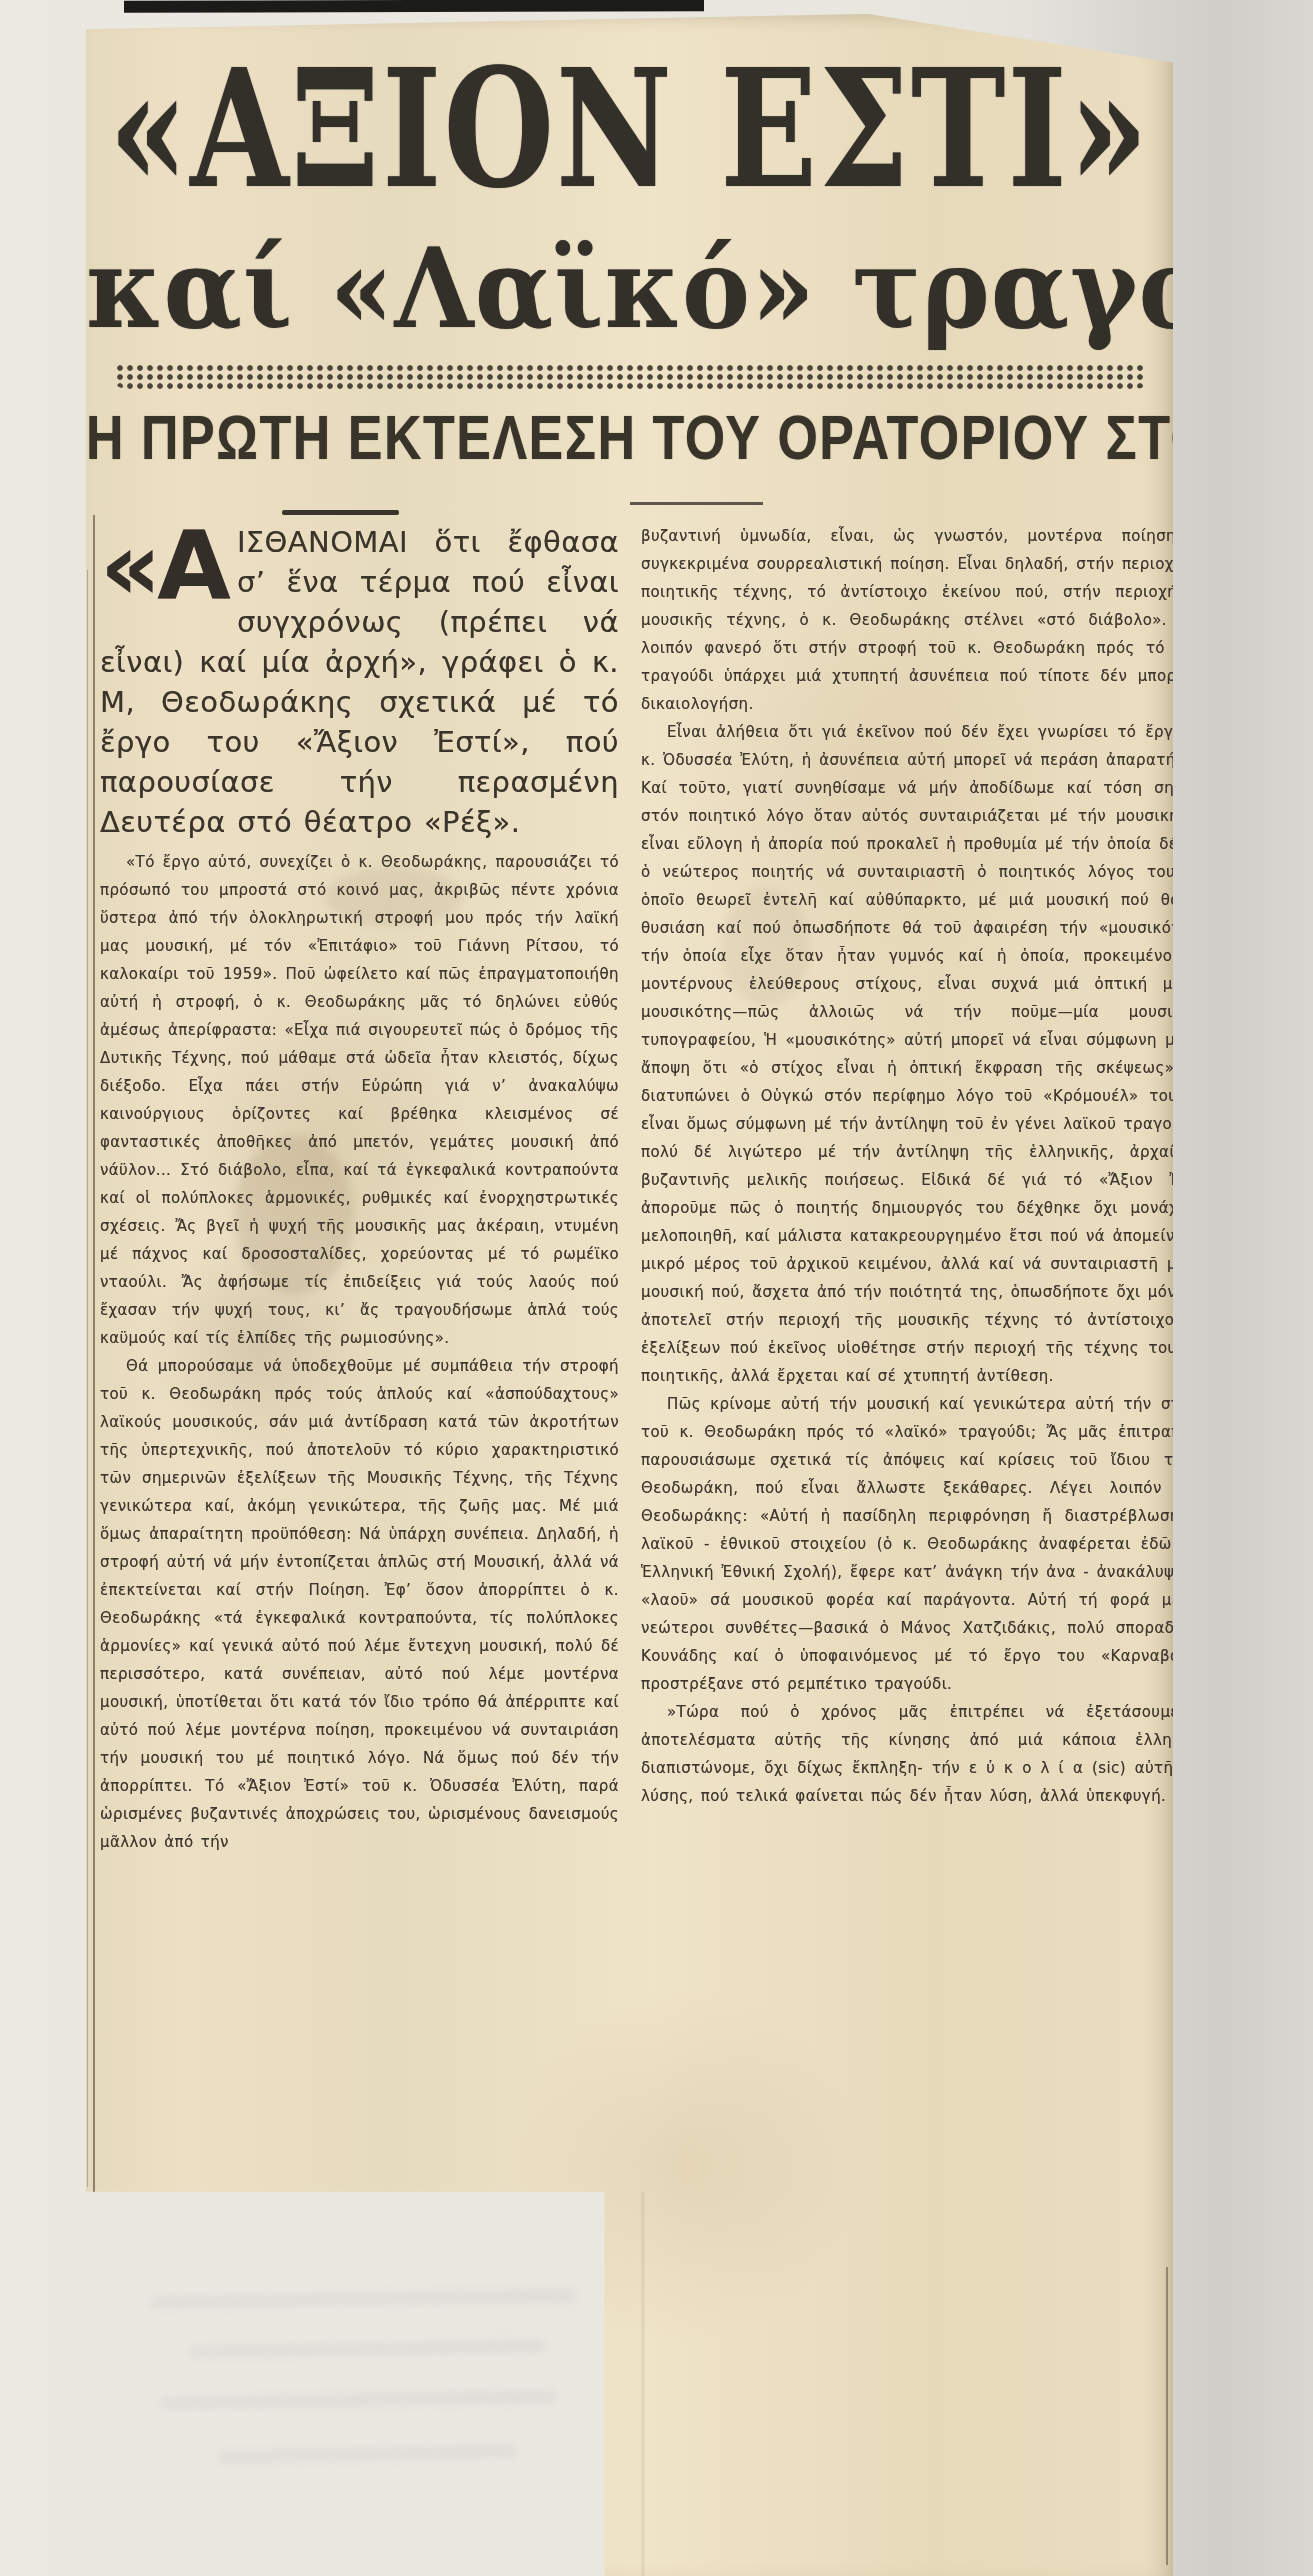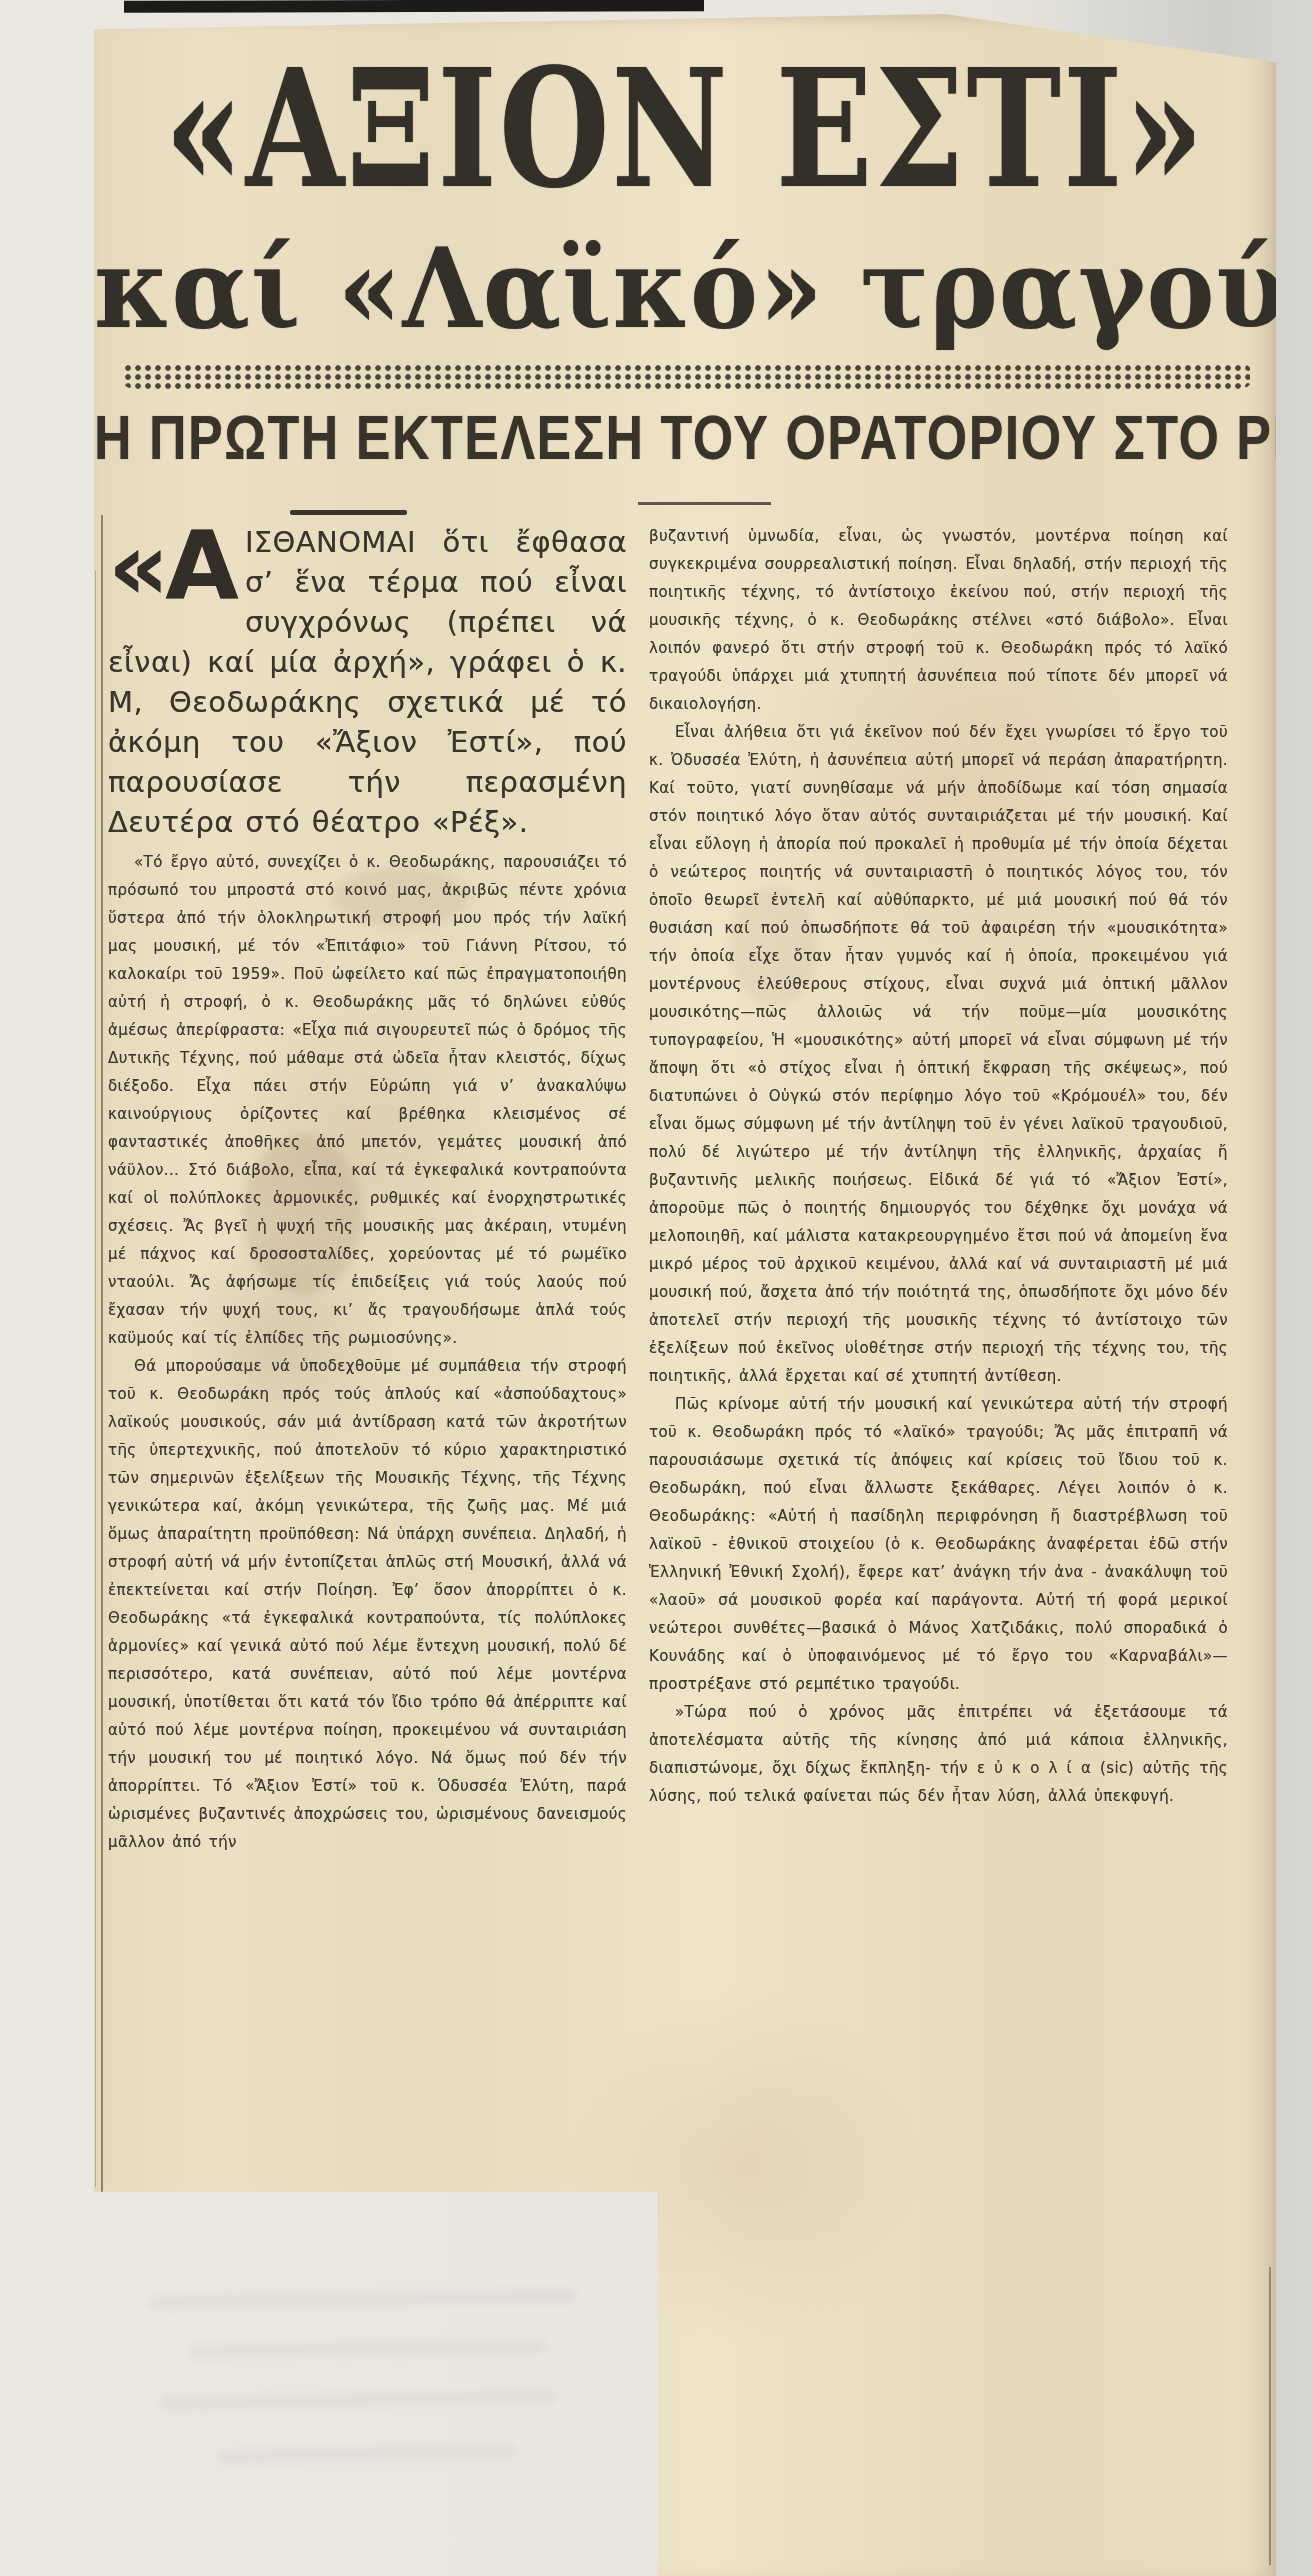--- a/index.html
+++ b/index.html
@@ -14,21 +14,21 @@
   }
   .ghost{position:absolute;filter:blur(3px);opacity:.55;}
   .ghost-line{height:14px;border-radius:7px;background:rgba(108,124,150,.14);position:absolute;}
   .masthead-bar{
     position:absolute;left:124px;top:0;width:580px;height:12px;
     background:#1b1b1a;transform:rotate(-.15deg);
   }
   .masthead-bar2{position:absolute;left:685px;top:0;width:18px;height:7px;background:#1b1b1a;}
 
   .clipping{
-    position:absolute;left:94px;top:14px;width:1182px;height:2562px;
+    position:absolute;left:86px;top:14px;width:1087px;height:2562px;
     background:
       radial-gradient(circle at 22% 44%, rgba(120,90,40,.10), rgba(120,90,40,0) 9%),
       radial-gradient(circle at 16% 52%, rgba(90,70,40,.14), rgba(90,70,40,0) 7%),
       radial-gradient(circle at 72% 30%, rgba(140,100,50,.08), rgba(140,100,50,0) 10%),
       radial-gradient(circle at 55% 84%, rgba(140,100,50,.10), rgba(140,100,50,0) 8%),
       linear-gradient(90deg,#e6dabd 0%,#ecdfc3 9%,#e7dbbe 28%,#efe3c8 52%,#e7dabb 78%,#eaddc0 100%);
     clip-path:polygon(0 .6%,72% 0%,100% 1.9%,100% 100%,47.7% 100%,47.7% 85%,0 85%);
     box-shadow:inset -20px 0 26px -16px rgba(120,100,70,.38), inset 0 14px 18px -12px rgba(120,100,70,.25);
     color:#3a342c;
   }
@@ -120,21 +120,21 @@
     <div class="rule-v" style="right:5px;top:2253px;width:2px;height:298px;opacity:.8;"></div>
 
     <div class="rule-v" style="left:556px;top:2178px;width:2px;height:384px;opacity:.22;filter:blur(1px);"></div>
 
     <div class="stainbar" style="left:149px;top:1121px;width:119px;height:159px;"></div>
     <div class="stainbar" style="left:238px;top:853px;width:139px;height:60px;opacity:.7;"></div>
     <div class="stainbar" style="left:635px;top:873px;width:89px;height:119px;opacity:.6;"></div>
 
     <div class="columns">
       <div class="col-left">
-        <p class="lead"><span class="dropcap">«Α</span><span>ΙΣΘΑΝΟΜΑΙ ὅτι ἔφθασα σ’ ἕνα τέρμα πού εἶναι συγχρόνως (πρέπει νά εἶναι) καί μία ἀρχή», γράφει ὁ κ. Μ, Θεοδωράκης σχετικά μέ τό ἀκόμη του «Ἄξιον Ἐστί», πού παρουσίασε τήν περασμένη Δευτέρα στό θέατρο «Ρέξ».</span></p>
+        <p class="lead"><span class="dropcap">«Α</span><span>ΙΣΘΑΝΟΜΑΙ ὅτι ἔφθασα σ’ ἕνα τέρμα πού εἶναι συγχρόνως (πρέπει νά εἶναι) καί μία ἀρχή», γράφει ὁ κ. Μ, Θεοδωράκης σχετικά μέ τό ἔργο του «Ἄξιον Ἐστί», πού παρουσίασε τήν περασμένη Δευτέρα στό θέατρο «Ρέξ».</span></p>
         <p class="bp">«Τό ἔργο αὐτό, συνεχίζει ὁ κ. Θεοδωράκης, παρουσιάζει τό πρόσωπό του μπροστά στό κοινό μας, ἀκριβῶς πέντε χρόνια ὕστερα ἀπό τήν ὁλοκληρωτική στροφή μου πρός τήν λαϊκή μας μουσική, μέ τόν «Ἐπιτάφιο» τοῦ Γιάννη Ρίτσου, τό καλοκαίρι τοῦ 1959». Ποῦ ὠφείλετο καί πῶς ἐπραγματοποιήθη αὐτή ἡ στροφή, ὁ κ. Θεοδωράκης μᾶς τό δηλώνει εὐθύς ἀμέσως ἀπερίφραστα: «Εἶχα πιά σιγουρευτεῖ πώς ὁ δρόμος τῆς Δυτικῆς Τέχνης, πού μάθαμε στά ὠδεῖα ἦταν κλειστός, δίχως διέξοδο. Εἶχα πάει στήν Εὐρώπη γιά ν’ ἀνακαλύψω καινούργιους ὁρίζοντες καί βρέθηκα κλεισμένος σέ φανταστικές ἀποθῆκες ἀπό μπετόν, γεμάτες μουσική ἀπό νάϋλον... Στό διάβολο, εἶπα, καί τά ἐγκεφαλικά κοντραπούντα καί οἱ πολύπλοκες ἁρμονικές, ρυθμικές καί ἐνορχηστρωτικές σχέσεις. Ἄς βγεῖ ἡ ψυχή τῆς μουσικῆς μας ἀκέραιη, ντυμένη μέ πάχνος καί δροσοσταλίδες, χορεύοντας μέ τό ρωμέϊκο νταούλι. Ἄς ἀφήσωμε τίς ἐπιδείξεις γιά τούς λαούς πού ἔχασαν τήν ψυχή τους, κι’ ἄς τραγουδήσωμε ἁπλά τούς καϋμούς καί τίς ἐλπίδες τῆς ρωμιοσύνης».</p>
         <p class="bp">Θά μπορούσαμε νά ὑποδεχθοῦμε μέ συμπάθεια τήν στροφή τοῦ κ. Θεοδωράκη πρός τούς ἁπλούς καί «ἀσπούδαχτους» λαϊκούς μουσικούς, σάν μιά ἀντίδραση κατά τῶν ἀκροτήτων τῆς ὑπερτεχνικῆς, πού ἀποτελοῦν τό κύριο χαρακτηριστικό τῶν σημερινῶν ἐξελίξεων τῆς Μουσικῆς Τέχνης, τῆς Τέχνης γενικώτερα καί, ἀκόμη γενικώτερα, τῆς ζωῆς μας. Μέ μιά ὅμως ἀπαραίτητη προϋπόθεση: Νά ὑπάρχη συνέπεια. Δηλαδή, ἡ στροφή αὐτή νά μήν ἐντοπίζεται ἁπλῶς στή Μουσική, ἀλλά νά ἐπεκτείνεται καί στήν Ποίηση. Ἐφ’ ὅσον ἀπορρίπτει ὁ κ. Θεοδωράκης «τά ἐγκεφαλικά κοντραπούντα, τίς πολύπλοκες ἁρμονίες» καί γενικά αὐτό πού λέμε ἔντεχνη μουσική, πολύ δέ περισσότερο, κατά συνέπειαν, αὐτό πού λέμε μοντέρνα μουσική, ὑποτίθεται ὅτι κατά τόν ἴδιο τρόπο θά ἀπέρριπτε καί αὐτό πού λέμε μοντέρνα ποίηση, προκειμένου νά συνταιριάση τήν μουσική του μέ ποιητικό λόγο. Νά ὅμως πού δέν τήν ἀπορρίπτει. Τό «Ἄξιον Ἐστί» τοῦ κ. Ὀδυσσέα Ἐλύτη, παρά ὡρισμένες βυζαντινές ἀποχρώσεις του, ὡρισμένους δανεισμούς μᾶλλον ἀπό τήν</p>
       </div>
       <div class="col-right">
         <p class="bp noindent">βυζαντινή ὑμνωδία, εἶναι, ὡς γνωστόν, μοντέρνα ποίηση καί συγκεκριμένα σουρρεαλιστική ποίηση. Εἶναι δηλαδή, στήν περιοχή τῆς ποιητικῆς τέχνης, τό ἀντίστοιχο ἐκείνου πού, στήν περιοχή τῆς μουσικῆς τέχνης, ὁ κ. Θεοδωράκης στέλνει «στό διάβολο». Εἶναι λοιπόν φανερό ὅτι στήν στροφή τοῦ κ. Θεοδωράκη πρός τό λαϊκό τραγούδι ὑπάρχει μιά χτυπητή ἀσυνέπεια πού τίποτε δέν μπορεῖ νά δικαιολογήση.</p>
         <p class="bp">Εἶναι ἀλήθεια ὅτι γιά ἐκεῖνον πού δέν ἔχει γνωρίσει τό ἔργο τοῦ κ. Ὀδυσσέα Ἐλύτη, ἡ ἀσυνέπεια αὐτή μπορεῖ νά περάση ἀπαρατήρητη. Καί τοῦτο, γιατί συνηθίσαμε νά μήν ἀποδίδωμε καί τόση σημασία στόν ποιητικό λόγο ὅταν αὐτός συνταιριάζεται μέ τήν μουσική. Καί εἶναι εὔλογη ἡ ἀπορία πού προκαλεῖ ἡ προθυμία μέ τήν ὁποία δέχεται ὁ νεώτερος ποιητής νά συνταιριαστῆ ὁ ποιητικός λόγος του, τόν ὁποῖο θεωρεῖ ἐντελῆ καί αὐθύπαρκτο, μέ μιά μουσική πού θά τόν θυσιάση καί πού ὁπωσδήποτε θά τοῦ ἀφαιρέση τήν «μουσικότητα» τήν ὁποία εἶχε ὅταν ἦταν γυμνός καί ἡ ὁποία, προκειμένου γιά μοντέρνους ἐλεύθερους στίχους, εἶναι συχνά μιά ὀπτική μᾶλλον μουσικότης—πῶς ἀλλοιῶς νά τήν ποῦμε—μία μουσικότης τυπογραφείου, Ἡ «μουσικότης» αὐτή μπορεῖ νά εἶναι σύμφωνη μέ τήν ἄποψη ὅτι «ὁ στίχος εἶναι ἡ ὀπτική ἔκφραση τῆς σκέψεως», πού διατυπώνει ὁ Οὑγκώ στόν περίφημο λόγο τοῦ «Κρόμουέλ» του, δέν εἶναι ὅμως σύμφωνη μέ τήν ἀντίληψη τοῦ ἐν γένει λαϊκοῦ τραγουδιοῦ, πολύ δέ λιγώτερο μέ τήν ἀντίληψη τῆς ἑλληνικῆς, ἀρχαίας ἤ βυζαντινῆς μελικῆς ποιήσεως. Εἰδικά δέ γιά τό «Ἄξιον Ἐστί», ἀποροῦμε πῶς ὁ ποιητής δημιουργός του δέχθηκε ὄχι μονάχα νά μελοποιηθῆ, καί μάλιστα κατακρεουργημένο ἔτσι πού νά ἀπομείνη ἕνα μικρό μέρος τοῦ ἀρχικοῦ κειμένου, ἀλλά καί νά συνταιριαστῆ μέ μιά μουσική πού, ἄσχετα ἀπό τήν ποιότητά της, ὁπωσδήποτε ὄχι μόνο δέν ἀποτελεῖ στήν περιοχή τῆς μουσικῆς τέχνης τό ἀντίστοιχο τῶν ἐξελίξεων πού ἐκεῖνος υἱοθέτησε στήν περιοχή τῆς τέχνης του, τῆς ποιητικῆς, ἀλλά ἔρχεται καί σέ χτυπητή ἀντίθεση.</p>
         <p class="bp">Πῶς κρίνομε αὐτή τήν μουσική καί γενικώτερα αὐτή τήν στροφή τοῦ κ. Θεοδωράκη πρός τό «λαϊκό» τραγούδι; Ἄς μᾶς ἐπιτραπῆ νά παρουσιάσωμε σχετικά τίς ἀπόψεις καί κρίσεις τοῦ ἴδιου τοῦ κ. Θεοδωράκη, πού εἶναι ἄλλωστε ξεκάθαρες. Λέγει λοιπόν ὁ κ. Θεοδωράκης: «Αὐτή ἡ πασίδηλη περιφρόνηση ἤ διαστρέβλωση τοῦ λαϊκοῦ - ἐθνικοῦ στοιχείου (ὁ κ. Θεοδωράκης ἀναφέρεται ἐδῶ στήν Ἑλληνική Ἐθνική Σχολή), ἔφερε κατ’ ἀνάγκη τήν ἀνα - ἀνακάλυψη τοῦ «λαοῦ» σά μουσικοῦ φορέα καί παράγοντα. Αὐτή τή φορά μερικοί νεώτεροι συνθέτες—βασικά ὁ Μάνος Χατζιδάκις, πολύ σποραδικά ὁ Κουνάδης καί ὁ ὑποφαινόμενος μέ τό ἔργο του «Καρναβάλι»— προστρέξανε στό ρεμπέτικο τραγούδι.</p>
         <p class="bp">»Τώρα πού ὁ χρόνος μᾶς ἐπιτρέπει νά ἐξετάσουμε τά ἀποτελέσματα αὐτῆς τῆς κίνησης ἀπό μιά κάποια ἑλληνικῆς, διαπιστώνομε, ὄχι δίχως ἔκπληξη- τήν ε ὐ κ ο λ ί α (sic) αὐτῆς τῆς λύσης, πού τελικά φαίνεται πώς δέν ἦταν λύση, ἀλλά ὑπεκφυγή.</p>
       </div>
     </div>

